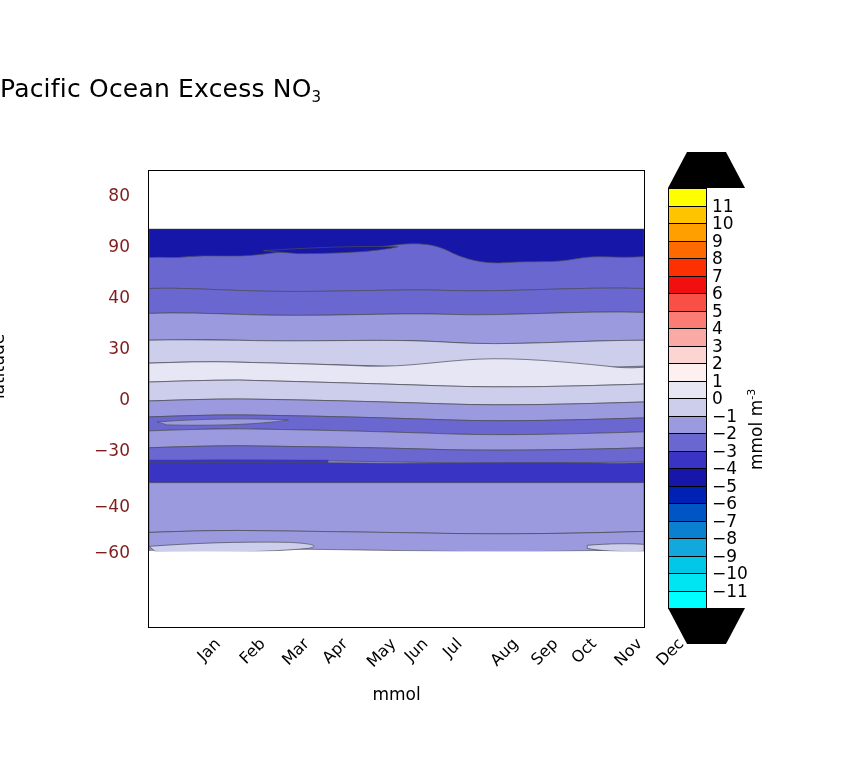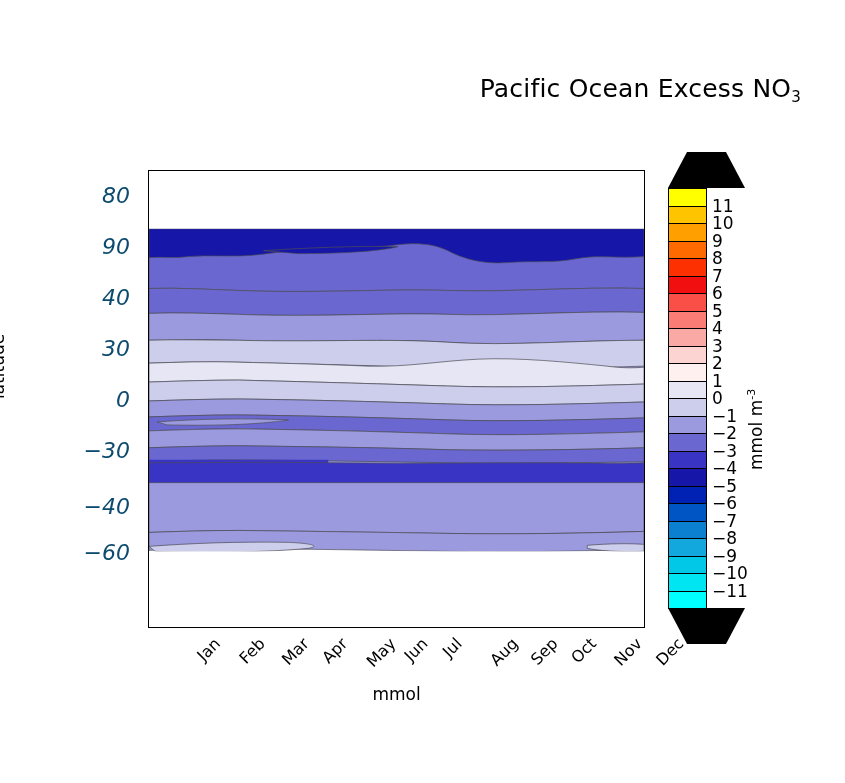--- a/index.html
+++ b/index.html
@@ -5,21 +5,21 @@
   html,body{margin:0;padding:0;}
   body{
     width:845px;height:783px;background:#ffffff;
     font-family:"DejaVu Sans","Liberation Sans",sans-serif;
     overflow:hidden;position:relative;
   }
   #fig{position:absolute;left:0;top:0;width:845px;height:783px;}
 
   
   .title{
-    position:absolute;left:0;top:74px;width:801px;text-align:right;
+    position:absolute;left:0;top:74px;width:801px;text-align:left;
     font-size:25px;color:#000;letter-spacing:.2px;
   }
   .title sub{font-size:15px;vertical-align:baseline;position:relative;top:5px;}
   .subtitle{
     position:absolute;left:148px;top:127px;width:497px;text-align:center;
     font-size:17px;color:#000;white-space:pre;
   }
 
   
   .axes{
@@ -31,22 +31,22 @@
 
   
   .tick{position:absolute;background:#000;}
   .ytick{left:-6px;width:6px;height:1.3px;}
   .ytick-r{right:-6px;width:6px;height:1.3px;}
   .xtick{bottom:-6px;height:6px;width:1.3px;}
   .xtick-t{top:-6px;height:6px;width:1.3px;}
 
   .ylabels{position:absolute;left:0;top:170px;width:140px;height:458px;}
   .ylab{
-    position:absolute;right:10px;font-size:22px;color:#0c4a6e;
-    transform:translateY(-50%);white-space:nowrap;font-style:italic;
+    position:absolute;right:10px;font-size:17px;color:#7f1d1d;
+    transform:translateY(-50%);white-space:nowrap;
   }
   .ytitle{
     position:absolute;left:-12px;top:399px;font-size:17px;color:#000;
     transform:rotate(-90deg);transform-origin:left top;white-space:nowrap;
   }
 
   .xlabels{position:absolute;left:148px;top:628px;width:497px;height:60px;}
   .xlab{
     position:absolute;top:6px;font-size:16px;color:#000;white-space:nowrap;
     transform:rotate(-45deg);transform-origin:right top;text-align:right;

